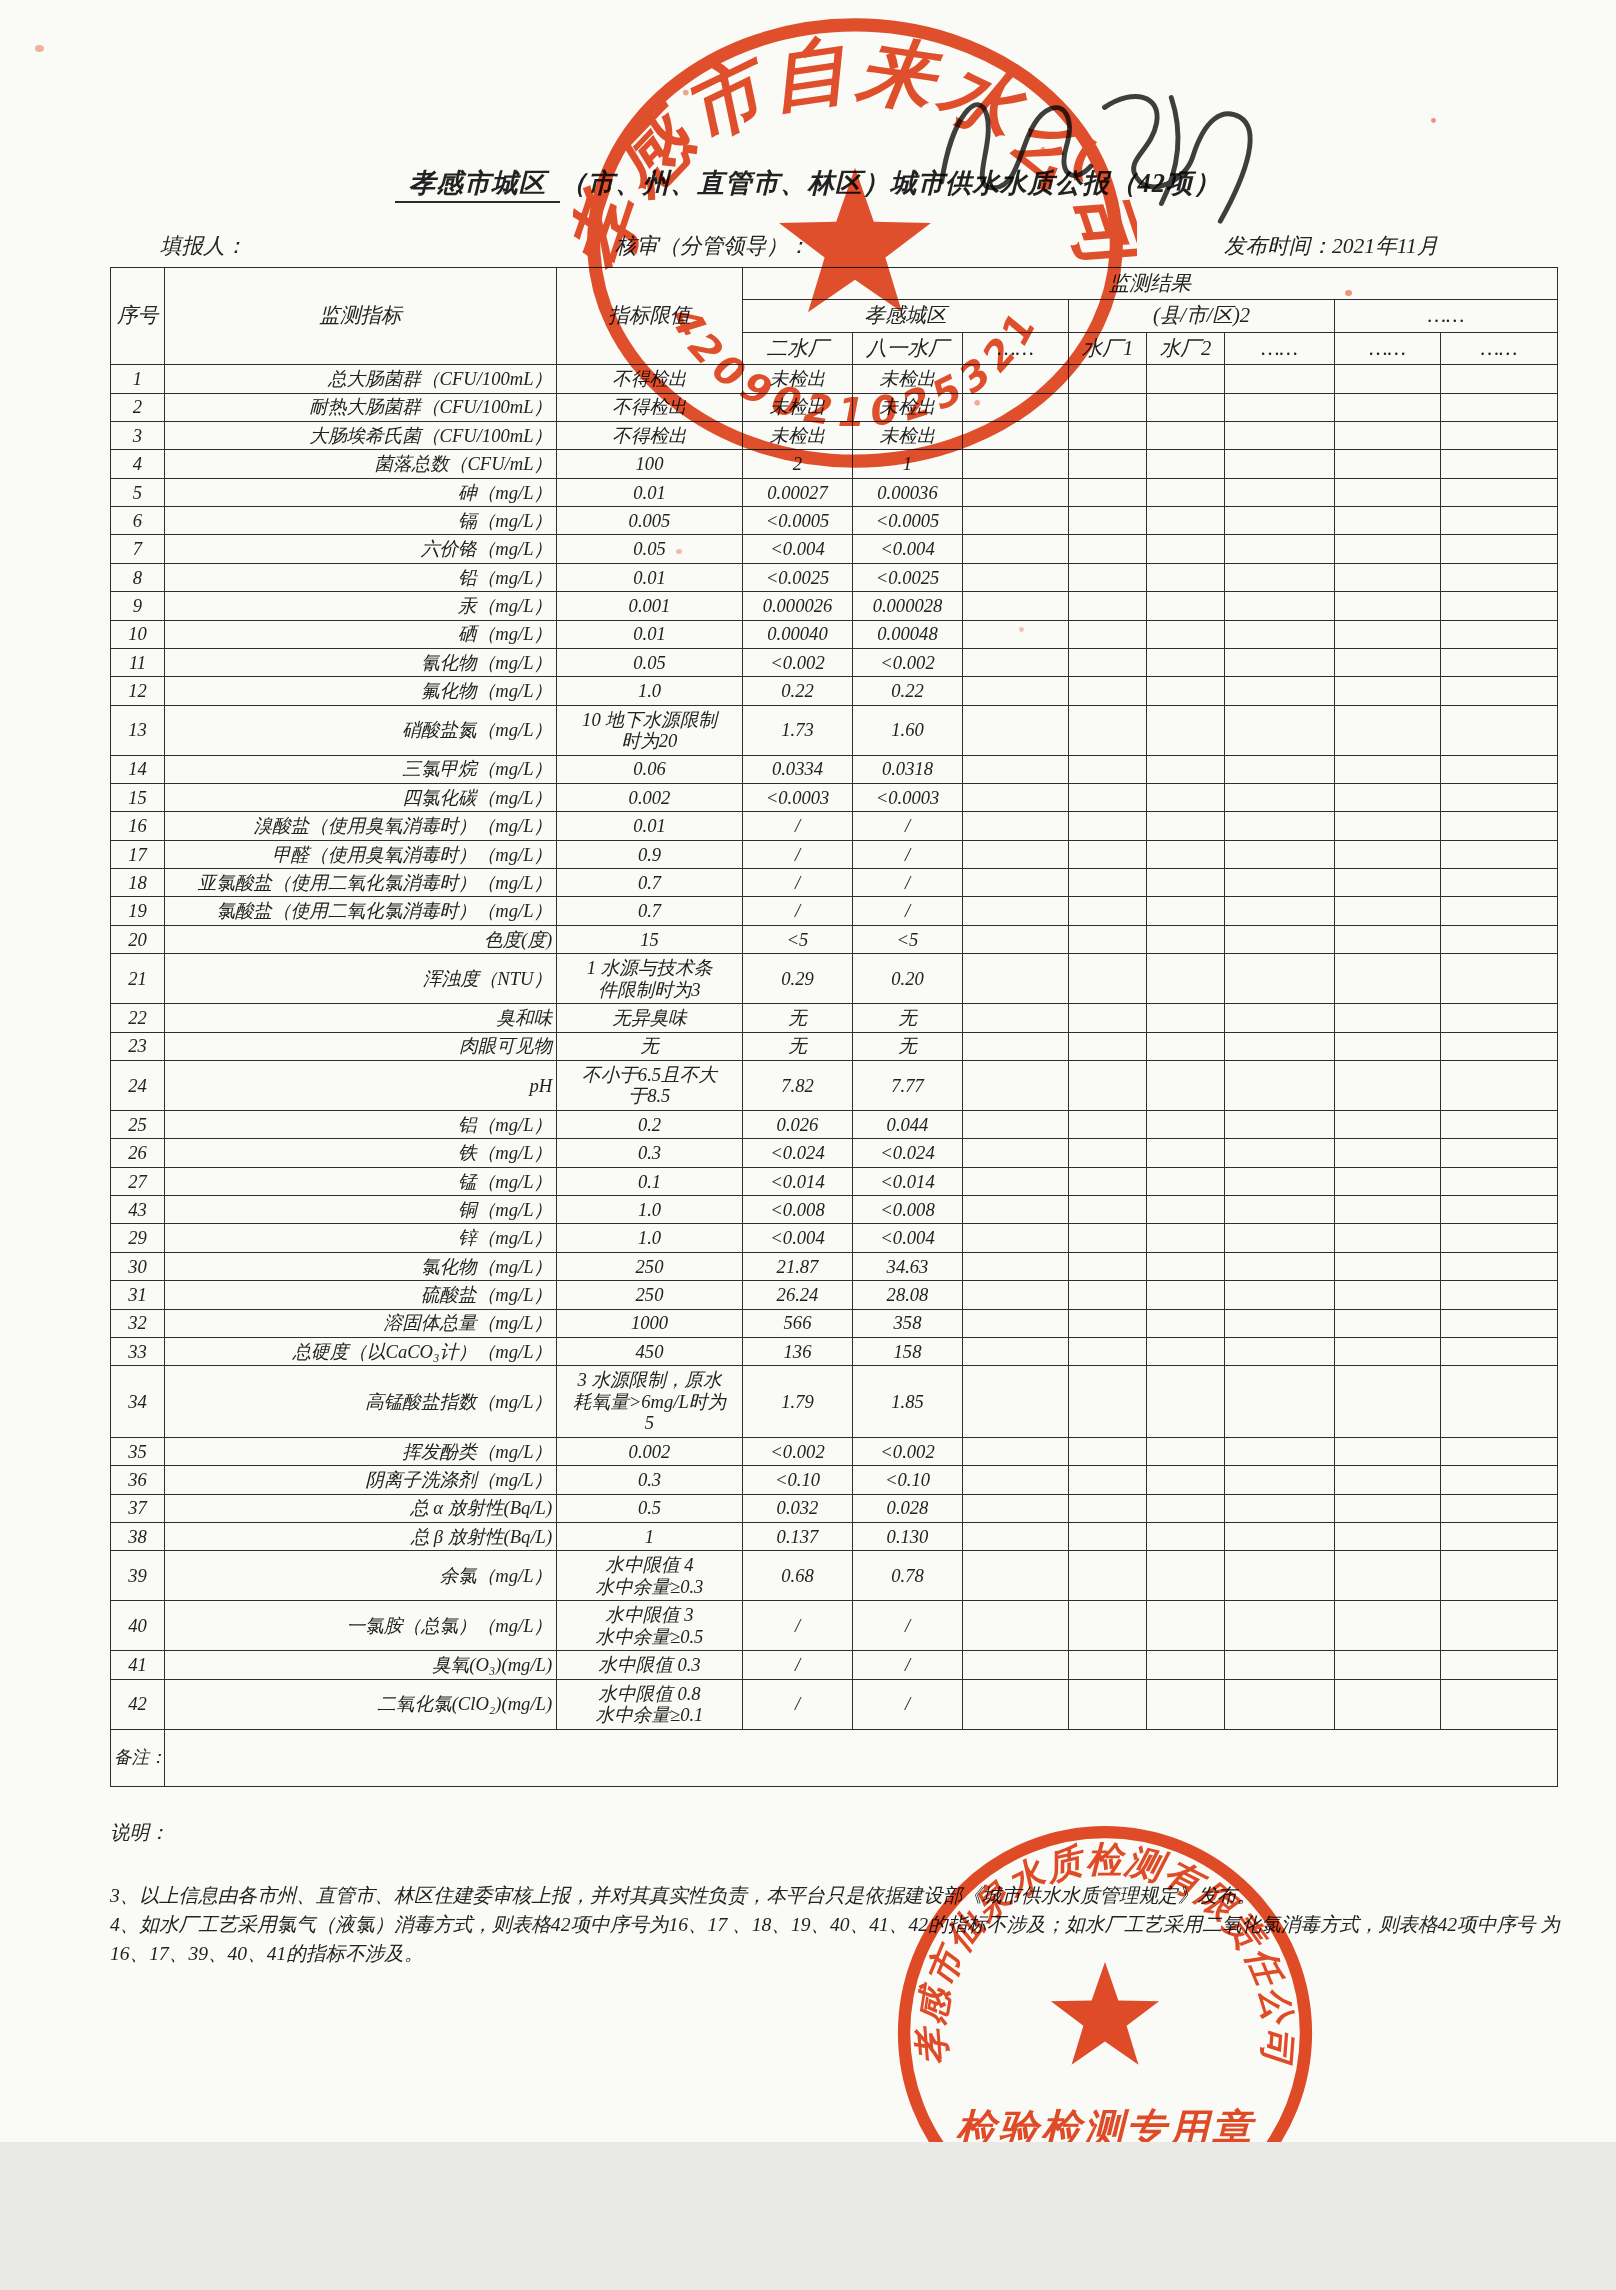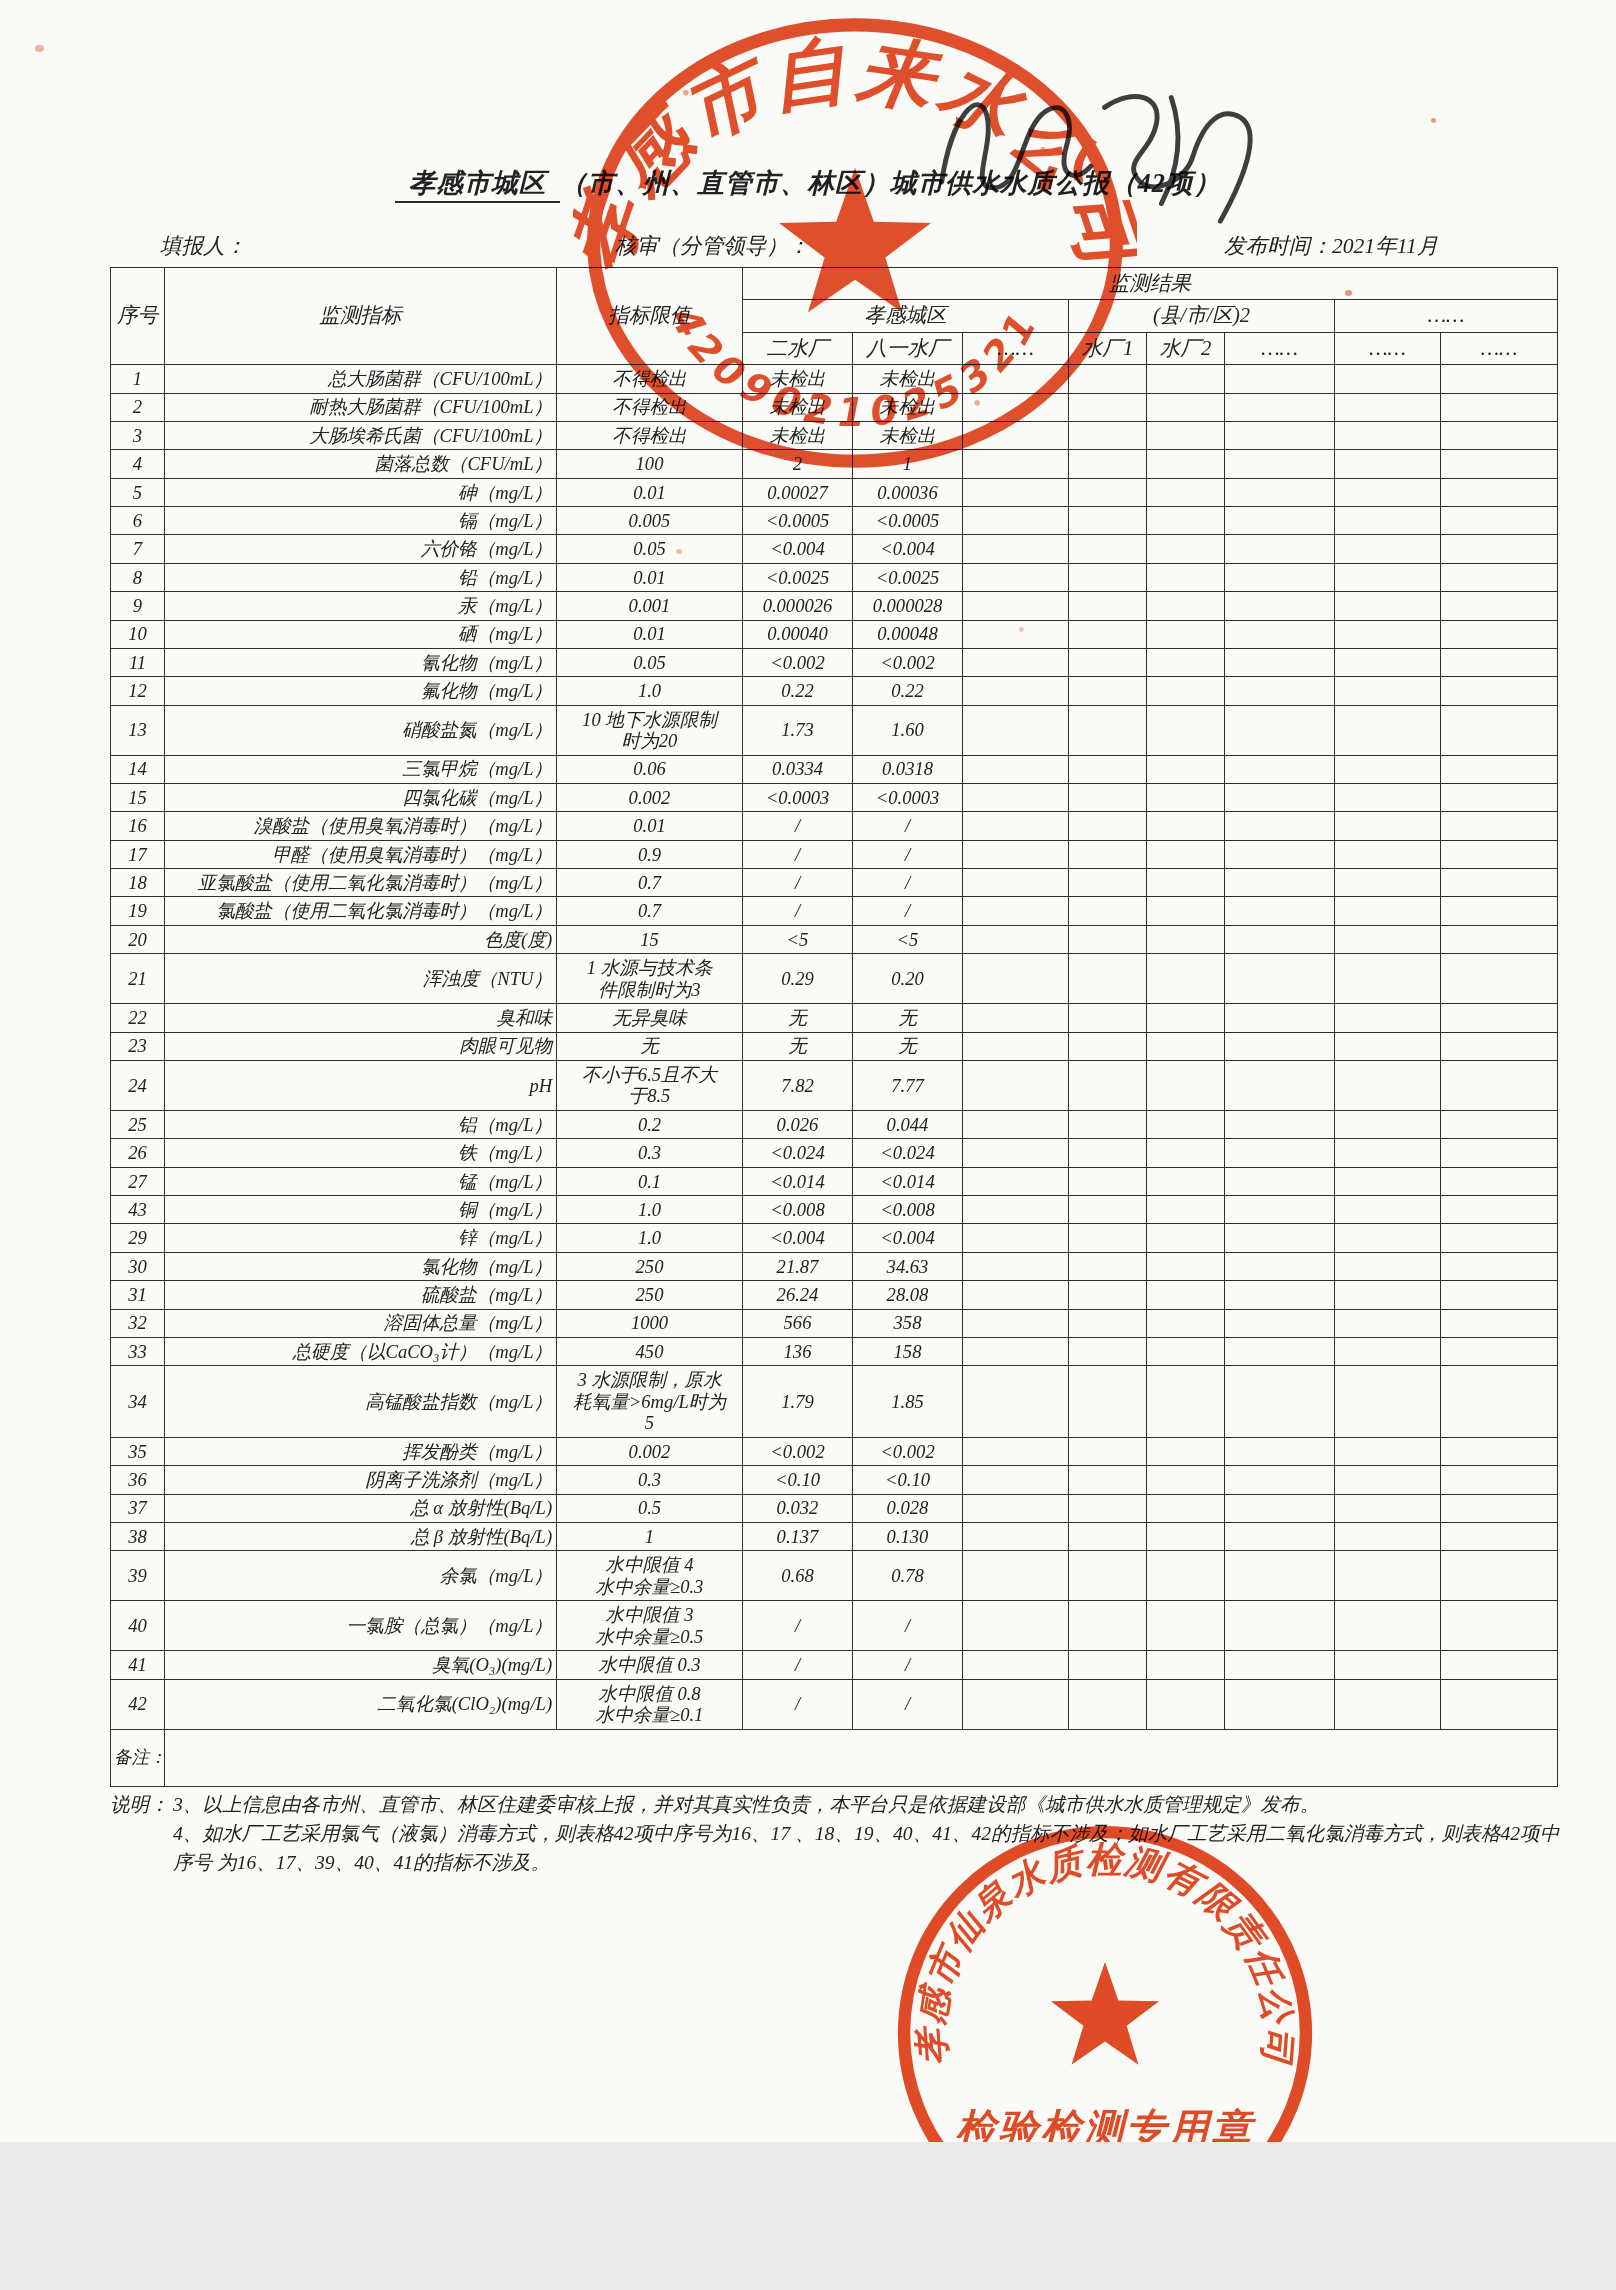--- a/index.html
+++ b/index.html
@@ -17,21 +17,21 @@
   .meta .m3{position:absolute;left:1224px;top:0;}
   .content{position:absolute;top:267px;left:110px;width:1447px;}
   table{border-collapse:collapse;width:100%;table-layout:fixed;}
   th,td{border:1.6px solid #2f2f2f;font-weight:normal;
     font-size:18.6px;line-height:21.6px;padding:2.9px 3.9px;text-align:center;
     overflow:hidden;}
   thead th{font-size:20.6px;padding:4.9px 2px;}
   td.ind{text-align:right;padding-left:8.8px;}
   td.limit{white-space:pre-line;margin-top:23px;}
   tfoot td{height:51px;font-size:19.6px;text-align:center;vertical-align:middle;}
-  .notes{display:flex;margin-top:3px;font-size:19.6px;line-height:29px;width:1460px;}
+  .notes{display:flex;margin-top:31px;font-size:19.6px;line-height:29px;width:1460px;flex-direction:column;}
   .notes .nlabel{flex:0 0 63px;}
   .notes .nitems{flex:1;}
   
   .stamp-top{position:absolute;left:573px;top:7.8px;width:564px;opacity:.88;mix-blend-mode:multiply;pointer-events:none;}
   .stamp-bottom{position:absolute;left:887px;top:1815px;width:436px;opacity:.9;mix-blend-mode:multiply;pointer-events:none;}
   .signature{position:absolute;left:926px;top:74px;width:363px;mix-blend-mode:multiply;pointer-events:none;}
   .speck{position:absolute;border-radius:50%;background:#e04515;opacity:.55;}
   .sp1{left:1345px;top:290px;width:6.9px;height:5.9px;}
   .sp2{left:1431px;top:118px;width:4.9px;height:4.9px;}
   .sp3{left:676px;top:549px;width:5.9px;height:4.9px;opacity:.35;}

